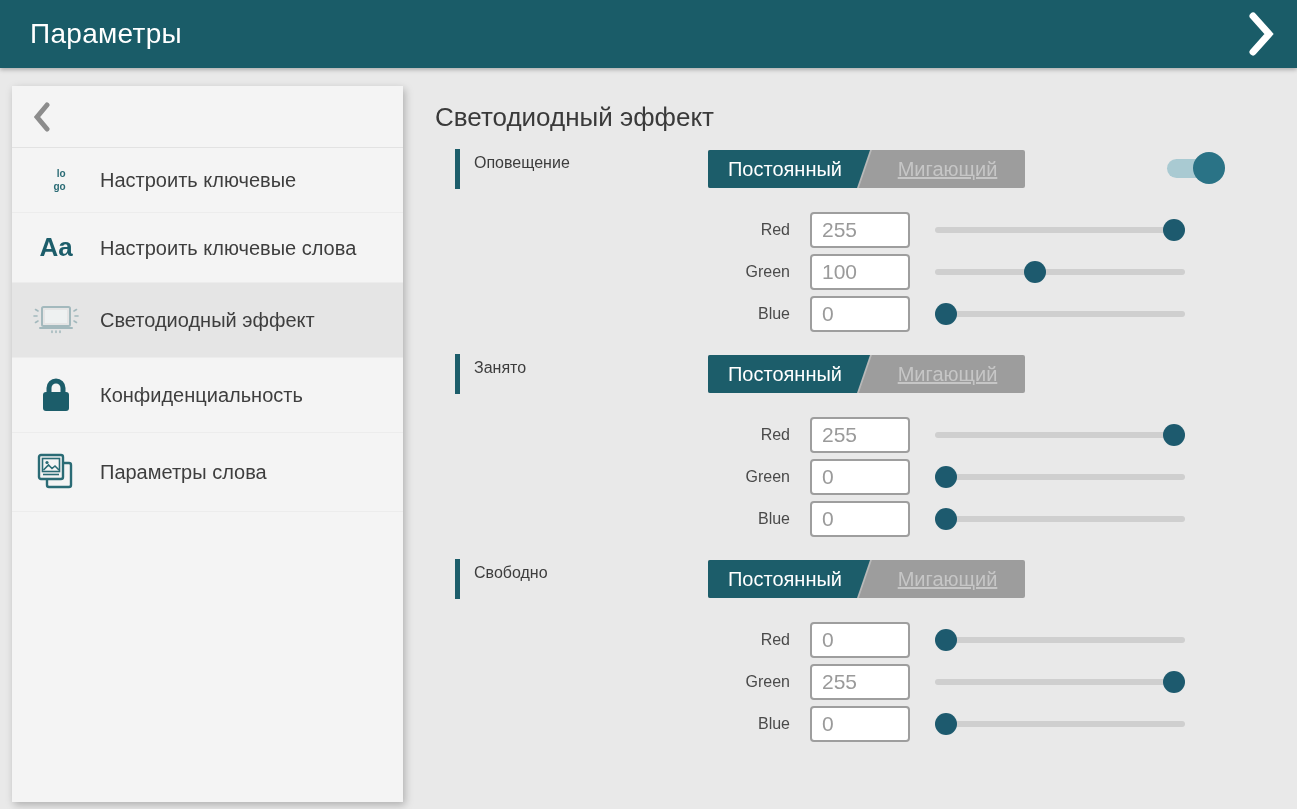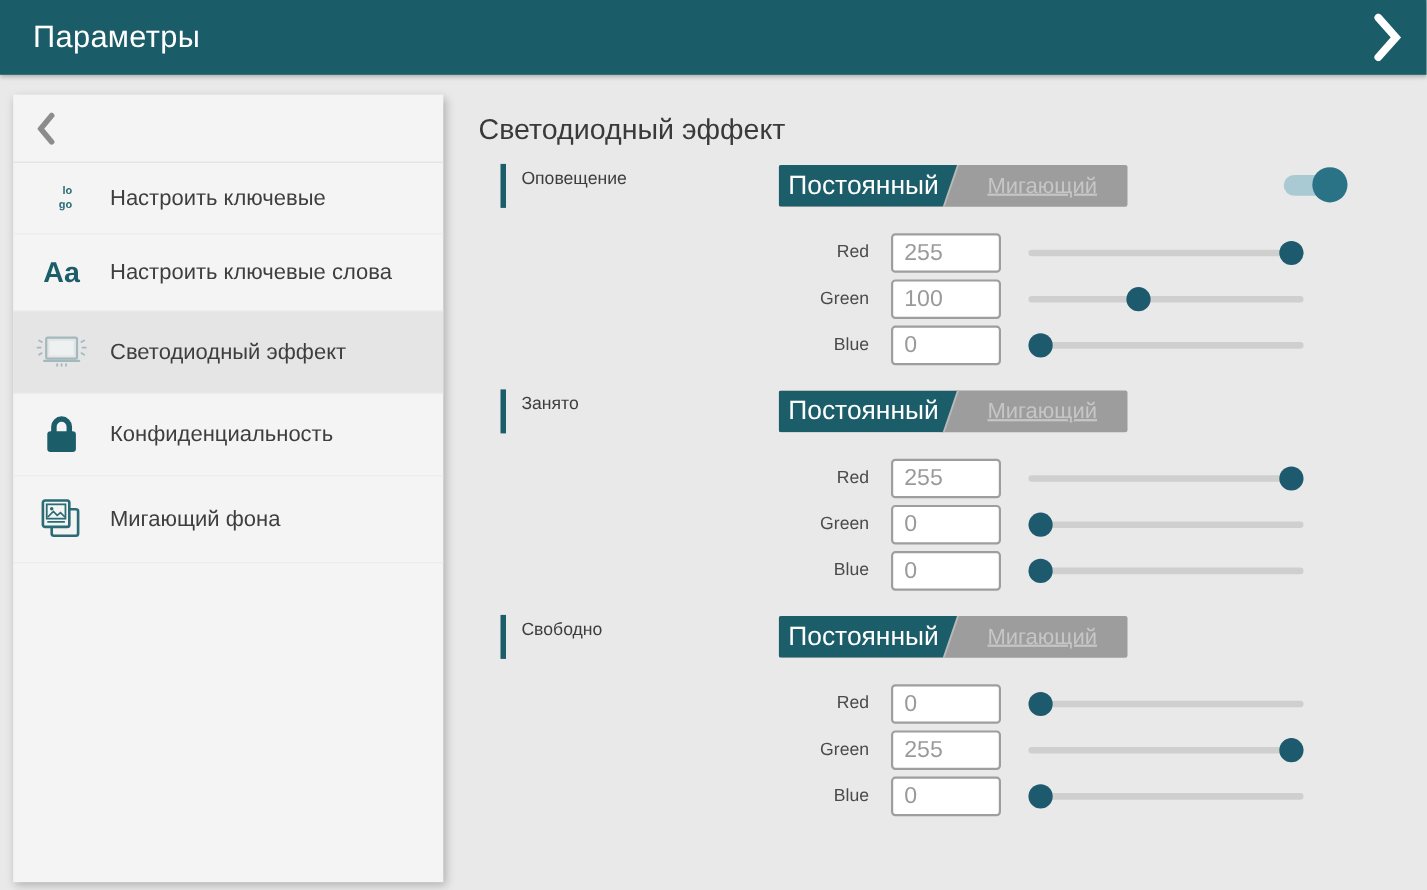--- a/index.html
+++ b/index.html
@@ -53,21 +53,21 @@
   
   .mode-toggle {
     position:absolute; left:253px; top:1px; width:317px; height:38px;
     background:#9d9d9d; border-radius:2px; overflow:hidden;
   }
   .mode-active {
     position:absolute; left:0; top:0; height:38px; width:162px; background:#1c5d6a;
     clip-path:polygon(0 0, 100% 0, calc(100% - 13px) 100%, 0 100%);
     display:flex; align-items:center; justify-content:center; cursor:pointer;
   }
-  .mode-active span { color:#ffffff; font-size:24px; padding-right:8px; }
+  .mode-active span { color:#ffffff; font-size:20px; padding-right:8px; }
   .mode-divider {
     position:absolute; left:152px; top:-2px; width:5px; height:44px;
     background:#b9b9b9; transform:skewX(-19deg);
   }
   .mode-inactive {
     position:absolute; left:162px; right:0; top:0; height:38px;
     display:flex; align-items:center; justify-content:center; cursor:pointer;
   }
   .mode-inactive span { color:#c6c6c6; font-size:20px;text-decoration:underline; }
 
@@ -174,21 +174,21 @@
     <div class="item-icon">
       <svg width="40" height="40" viewBox="0 0 40 40">
         <rect x="11" y="11" width="24" height="24" rx="2" fill="none" stroke="#2a6b75" stroke-width="2.4"></rect>
         <rect x="3" y="3" width="24" height="24" rx="2" fill="#f4f4f4" stroke="#2a6b75" stroke-width="2.4"></rect>
         <rect x="6.5" y="6.5" width="17" height="13" fill="none" stroke="#2a6b75" stroke-width="1.6"></rect>
         <circle cx="11" cy="10.5" r="1.6" fill="#2a6b75"></circle>
         <path d="M7.5 18 l5-5 3.5 3.5 3-2.5 4 4" fill="none" stroke="#2a6b75" stroke-width="1.6"></path>
         <line x1="7" y1="22.5" x2="23" y2="22.5" stroke="#2a6b75" stroke-width="1.6"></line>
       </svg>
     </div>
-    <div class="item-label">Мигающий фона</div>
+    <div class="item-label">Параметры слова</div>
   </div>
 </div>
 
 <div class="main">
   <div class="main-title">Светодиодный эффект</div>
 
   <div class="sections">
 
     <div class="section">
       <div class="section-header">

